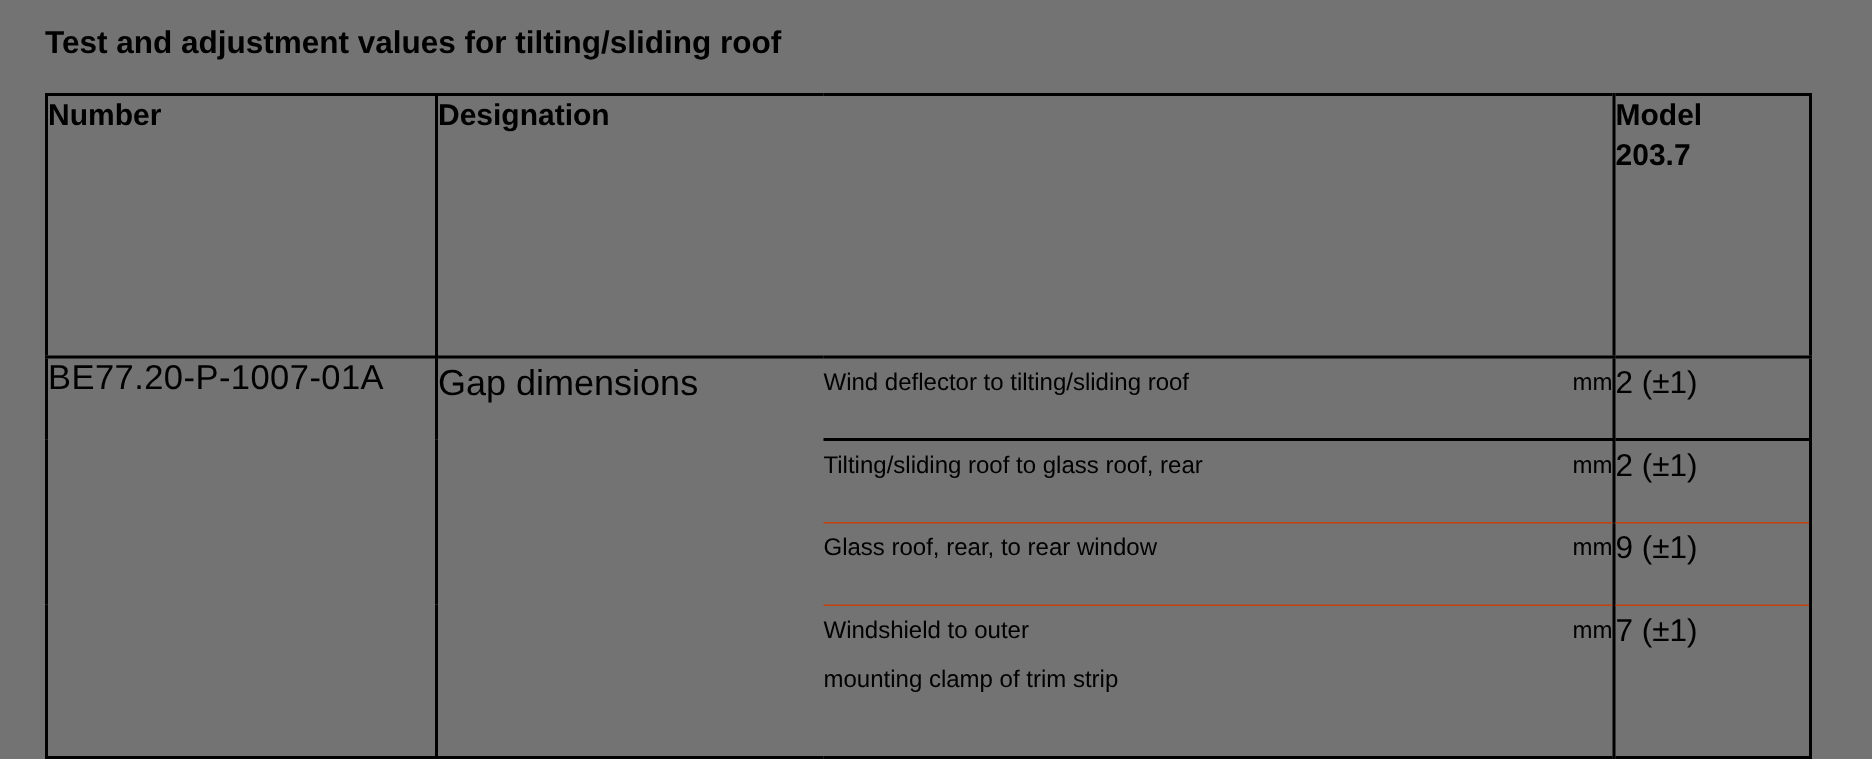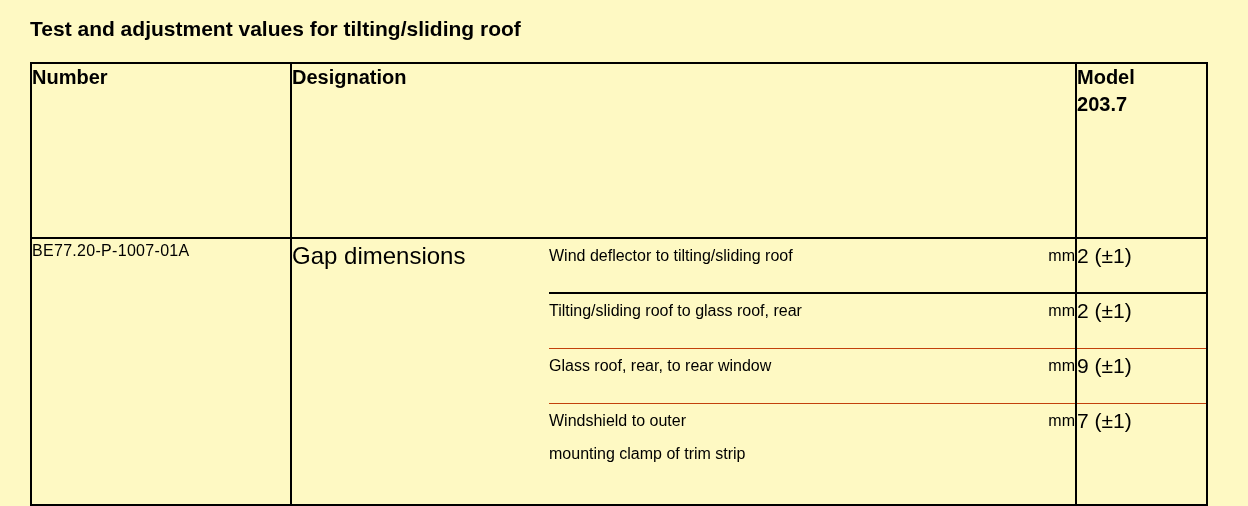--- a/index.html
+++ b/index.html
@@ -6,21 +6,21 @@
     margin: 0;
     padding: 0;
     background: #ffffff;
     color: #000000;
     font-family: "Liberation Sans", sans-serif;
   }
   .page {
     position: relative;
     width: 1248px;
     height: 506px;
-    background: #fef9c3;
+    background: #737373;
     overflow: hidden;
   }
   .doc-title {
     margin: 16px 0 0 30px;
     font-size: 21px;
     font-weight: bold;
     line-height: 26px;
   }
   .spec-table {
     border-collapse: collapse;
@@ -41,21 +41,21 @@
   .header-cell {
     height: 175px;
     font-size: 20px;
     font-weight: bold;
     line-height: 27px;
     padding: 7px 8px 0 12px;
     border-bottom: 2px solid #000000;
   }
   
   .number-cell {
-    font-size: 16px;
+    font-size: 23px;
     letter-spacing: 0.3px;
     line-height: 24px;
     padding: 13px 8px 0 12px;
   }
   .designation-cell {
     font-size: 24px;
     line-height: 33px;
     padding: 9px 8px 0 12px;
   }
   .item-cell {

